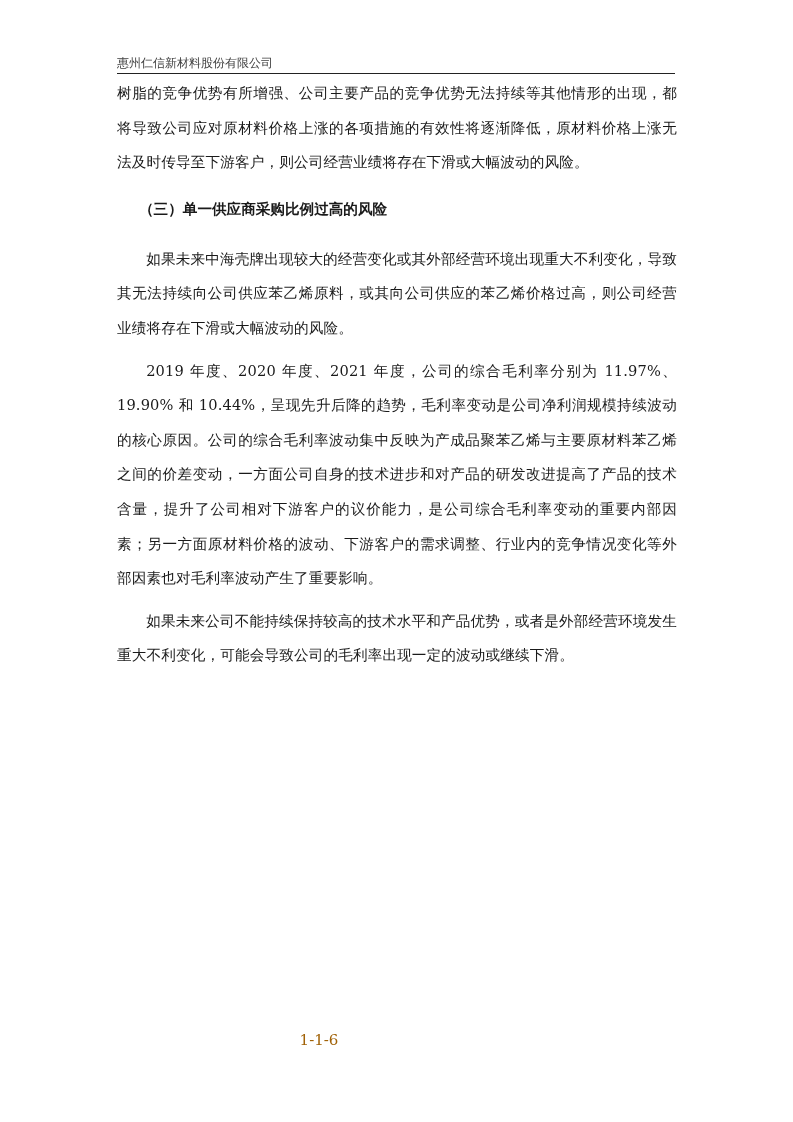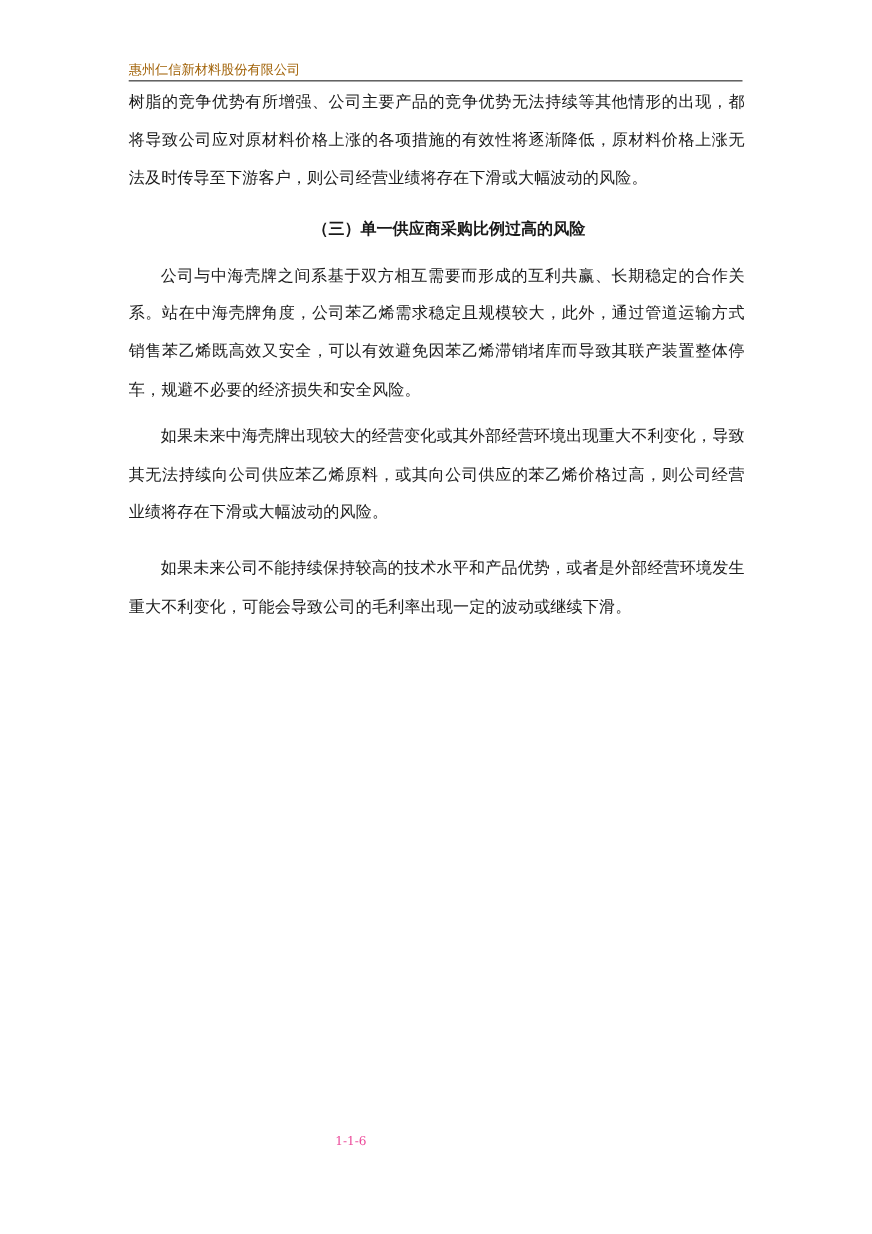--- a/index.html
+++ b/index.html
@@ -26,21 +26,21 @@
       left: 117px;
       top: 55px;
       width: 558px;
       height: 18px;
       border-bottom: 1.3px solid #222;
       display: flex;
       justify-content: space-between;
       align-items: flex-end;
       font-size: 12px;
       line-height: 16px;
-      color: #a16207;
+      color: #404040;
     }
     .header span { display: block; padding-bottom: 2px; }
     .content {
       position: absolute;
       left: 117px;
       top: 76px;
       width: 560px;
     }
     .para {
       margin: 0;
@@ -54,52 +54,51 @@
     .heading {
       margin: 0;
       font-family: "DejaVu Sans", "Liberation Sans", sans-serif;
       font-weight: bold;
       font-size: 14.6px;
       line-height: 34.6px;
       padding-left: 22px;
       height: 38px;
       padding-top: 4px;
       box-sizing: border-box;
-      text-align: center;
     }
     .gap { height: 8px; }
     .footer {
       position: absolute;
       left: 0;
       width: 638px;
       top: 1031px;
       text-align: center;
-      font-size: 11px;
-      color: #ec4899;
+      font-size: 15px;
+      color: #a16207;
     }
   </style>
 </head>
 <body>
 
 <div class="page">
 
   <div class="header">
     <span>惠州仁信新材料股份有限公司</span>
   </div>
 
   <div class="content">
     <p class="para noindent">树脂的竞争优势有所增强、公司主要产品的竞争优势无法持续等其他情形的出现，都将导致公司应对原材料价格上涨的各项措施的有效性将逐渐降低，原材料价格上涨无法及时传导至下游客户，则公司经营业绩将存在下滑或大幅波动的风险。</p>
     <div class="gap"></div>
 
     <h3 class="heading">（三）单一供应商采购比例过高的风险</h3>
     <div class="gap"></div>
-    <p class="para">公司与中海壳牌之间系基于双方相互需要而形成的互利共赢、长期稳定的合作关系。站在中海壳牌角度，公司苯乙烯需求稳定且规模较大，此外，通过管道运输方式销售苯乙烯既高效又安全，可以有效避免因苯乙烯滞销堵库而导致其联产装置整体停车，规避不必要的经济损失和安全风险。</p>
     <div class="gap"></div>
     <p class="para">如果未来中海壳牌出现较大的经营变化或其外部经营环境出现重大不利变化，导致其无法持续向公司供应苯乙烯原料，或其向公司供应的苯乙烯价格过高，则公司经营业绩将存在下滑或大幅波动的风险。</p>
     <div class="gap"></div>
 
+    <p class="para">2019 年度、2020 年度、2021 年度，公司的综合毛利率分别为 11.97%、19.90% 和 10.44%，呈现先升后降的趋势，毛利率变动是公司净利润规模持续波动的核心原因。公司的综合毛利率波动集中反映为产成品聚苯乙烯与主要原材料苯乙烯之间的价差变动，一方面公司自身的技术进步和对产品的研发改进提高了产品的技术含量，提升了公司相对下游客户的议价能力，是公司综合毛利率变动的重要内部因素；另一方面原材料价格的波动、下游客户的需求调整、行业内的竞争情况变化等外部因素也对毛利率波动产生了重要影响。</p>
     <div class="gap"></div>
     <p class="para">如果未来公司不能持续保持较高的技术水平和产品优势，或者是外部经营环境发生重大不利变化，可能会导致公司的毛利率出现一定的波动或继续下滑。</p>
   </div>
 
   <div class="footer">1-1-6</div>
 
 </div>
 
 </body></html>

